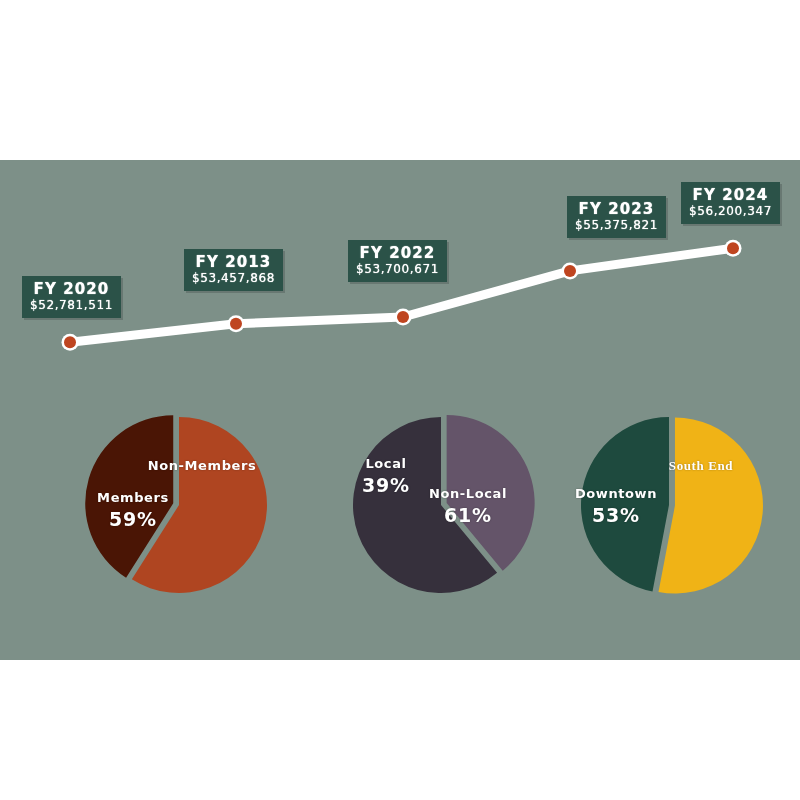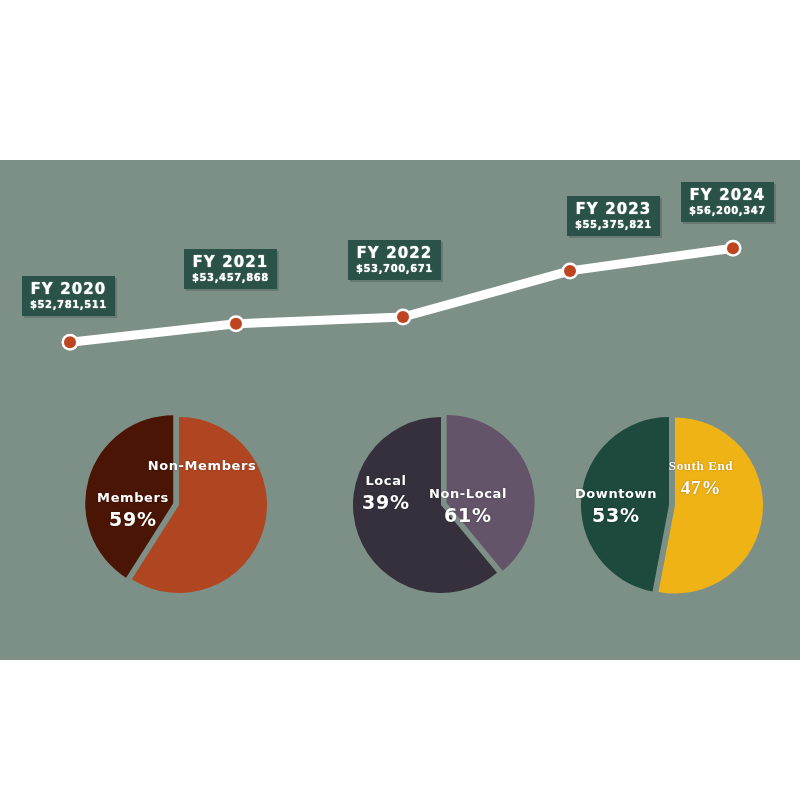--- a/index.html
+++ b/index.html
@@ -61,22 +61,22 @@
   }
   .point-label .pl-year {
     display: block;
     font-size: 15px;
     font-weight: bold;
     letter-spacing: 1.1px;
     text-shadow: 0 0 1px #ffffff;
   }
   .point-label .pl-value {
     display: block;
-    font-size: 10px;
-    font-weight: bold;
+    font-size: 12px;
+    font-weight: normal;
     letter-spacing: 0.6px;
     text-shadow: 0 0 1px #ffffff;
     margin-top: 1px;
   }
 
   
   #pies {
     position: absolute;
     left: 0;
     top: 398px;
@@ -147,21 +147,21 @@
         <circle cx="733.0" cy="88.2" r="6" fill="#bf4520"></circle>
       </g>
     </svg>
 
     <div class="point-label" style="left:22px; top:116px;text-align:center;">
       <span class="pl-year">FY 2020</span>
       <span class="pl-value">$52,781,511</span>
     </div>
 
     <div class="point-label" style="left:184px; top:89px;">
-      <span class="pl-year">FY 2021</span>
+      <span class="pl-year">FY 2013</span>
       <span class="pl-value">$53,457,868</span>
     </div>
 
     <div class="point-label" style="left:348px; top:80px;">
       <span class="pl-year">FY 2022</span>
       <span class="pl-value">$53,700,671</span>
     </div>
 
     <div class="point-label" style="left:527px; top:36px;margin-left:40px;">
       <span class="pl-year">FY 2023</span>
@@ -193,21 +193,21 @@
       </div>
     </div>
 
     <div class="pie" style="left:320px;">
       <svg width="245" height="215" viewBox="0 0 245 215">
 
         <path fill="#36303c" d="M 121 107 L 177.09331109788468 174.80516536426944 A 88 88 0 1 1 120.99999999999999 19 Z"></path>
 
         <path fill="#645469" d="M 126.64528461372535 104.96757247852825 L 126.64528461372535 16.967572478528254 A 88 88 0 0 1 182.73859571161003 172.7727378427977 Z"></path>
       </svg>
-      <div class="slice-label" style="left:16px; top:58px; width:100px;margin-top:17px;">
+      <div class="slice-label" style="left:16px; top:58px; width:100px;">
         <span class="sl-name">Local</span>
         <span class="sl-pct">39%</span>
       </div>
       <div class="slice-label" style="left:78px; top:88px; width:140px;">
         <span class="sl-name">Non-Local</span>
         <span class="sl-pct">61%</span>
       </div>
     </div>
 
     <div class="pie" style="left:548px;">
@@ -216,19 +216,18 @@
         <path fill="#1e4a3e" d="M 121 107 L 104.51044431645622 193.44127806412462 A 88 88 0 0 1 120.99999999999999 19 Z"></path>
 
         <path fill="#f0b316" d="M 126.97337178761848 107.56464987991109 L 126.97337178761848 19.564649879911087 A 88 88 0 1 1 110.48381610407469 194.0059279440357 Z"></path>
       </svg>
       <div class="slice-label" style="left:6px; top:88px; width:124px;">
         <span class="sl-name">Downtown</span>
         <span class="sl-pct">53%</span>
       </div>
       <div class="slice-label" style="left:92px; top:60px; width:122px;font-family:Liberation Serif, serif;">
         <span class="sl-name">South End</span>
-        <span class="sl-pct">47%</span>
       </div>
     </div>
 
   </div>
 
 </div>
 
 </body></html>

